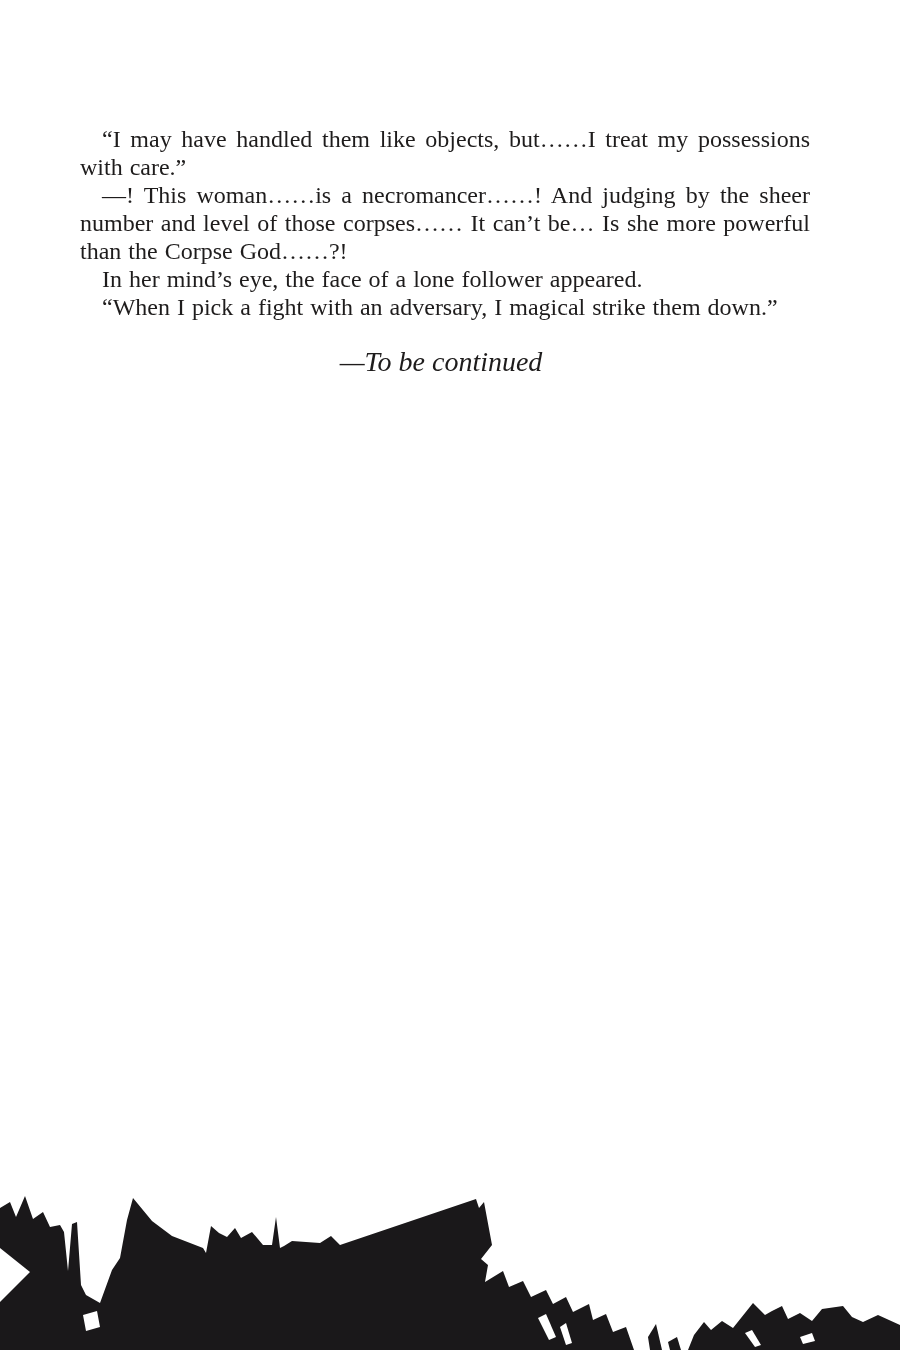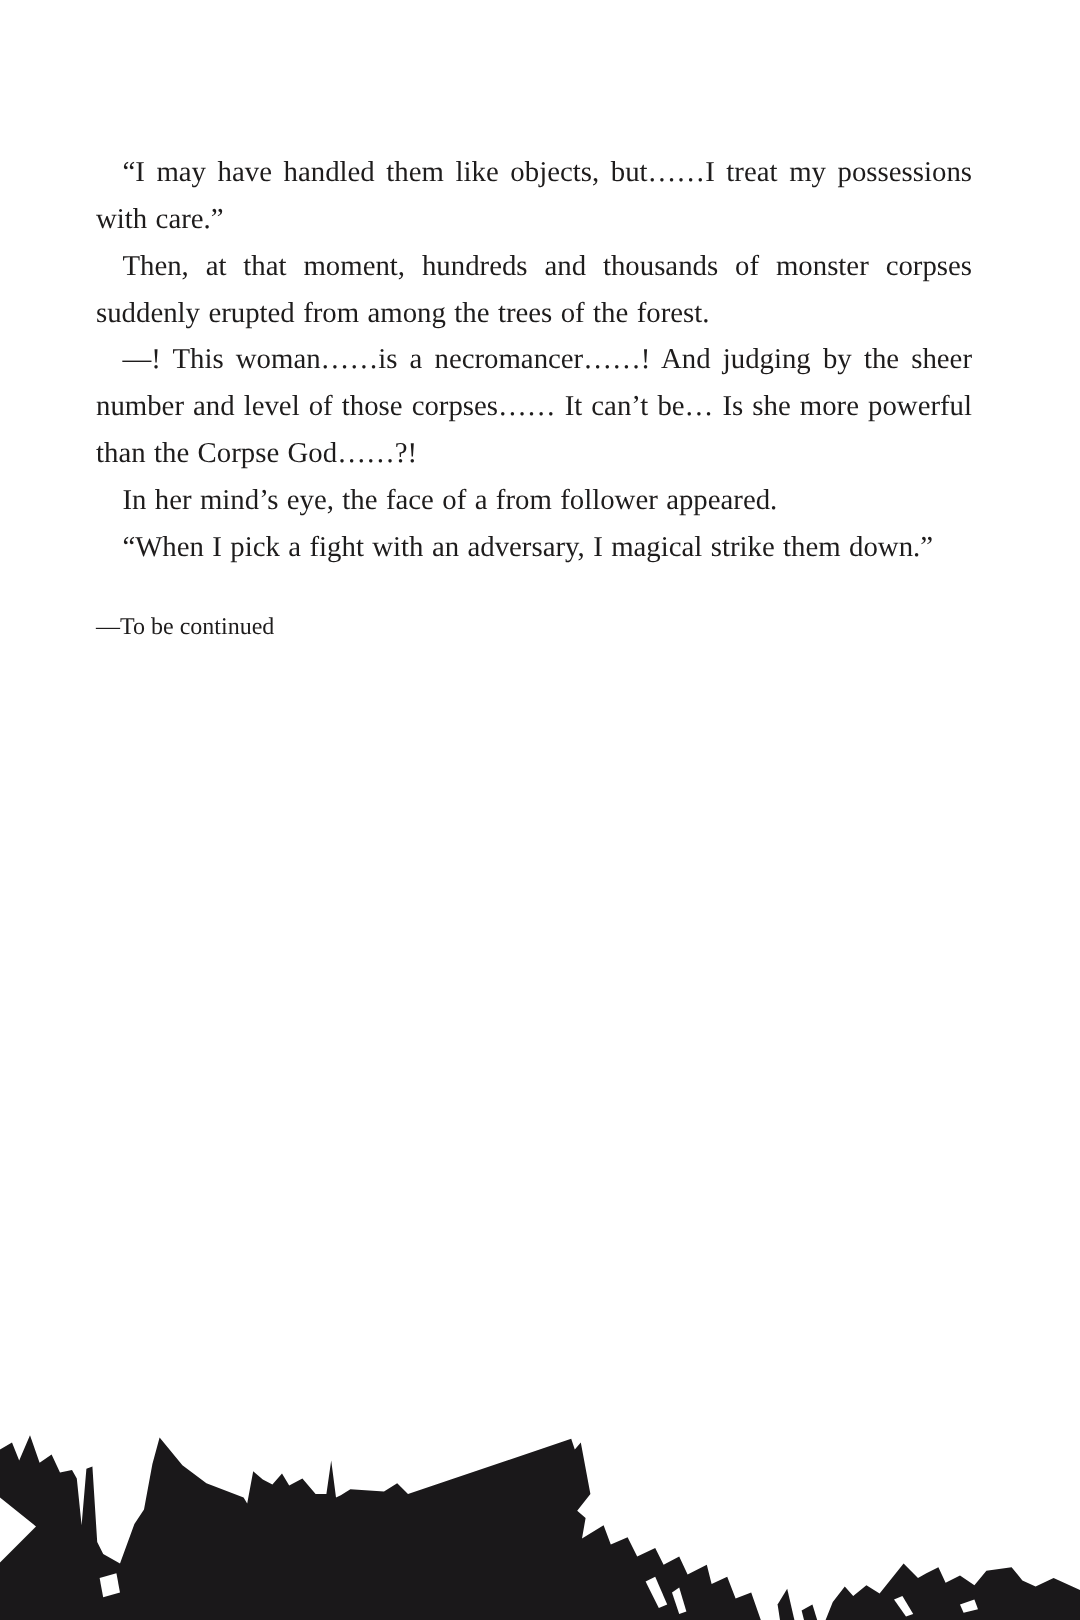--- a/index.html
+++ b/index.html
@@ -18,55 +18,55 @@
     position: absolute;
     inset: 0;
   }
   .text-block {
     position: absolute;
     left: 80px;
     top: 125px;
     width: 730px;
     color: #1e1c1c;
     font-size: 24px;
-    line-height: 39px;
+    line-height: 28px;
   }
   .para {
     margin: 0;
     text-align: justify;
     text-indent: 22px;
     word-spacing: 1px;
   }
   .para.italic {
   }
   .continued {
     margin: 27px 8px 0 0;
-    text-align: left;
-    font-size: 20px;
+    text-align: center;
+    font-style: italic;
+    font-size: 28px;
     color: #1e1c1c;
   }
   .debris {
     position: absolute;
     left: 0;
     top: 1175px;
     width: 900px;
     height: 175px;
     display: block;
   }
 </style>
 </head>
 <body>
 
 <main class="page">
 
   <section class="text-block">
     <p class="para">“I may have handled them like objects, but……I treat my possessions with care.”</p>
-    <p class="para">Then, at that moment, hundreds and thousands of monster corpses suddenly erupted from among the trees of the forest.</p>
     <p class="para italic">—! This woman……is a necromancer……! And judging by the sheer number and level of those corpses…… It can’t be… Is she more powerful than the Corpse God……?!</p>
-    <p class="para">In her mind’s eye, the face of a from follower appeared.</p>
+    <p class="para">In her mind’s eye, the face of a lone follower appeared.</p>
     <p class="para">“When I pick a fight with an adversary, I magical strike them down.”</p>
     <p class="continued">—To be continued</p>
   </section>
 
   <svg class="debris" viewBox="0 0 900 175" preserveAspectRatio="none" xmlns="http://www.w3.org/2000/svg">
     <g fill="#1a181a">
 
       <polygon points="
         0,175 0,127 30,97 0,73 0,33 10,27 16,42 25,21 33,44 43,37 50,52 60,50
         64,57 68,96 72,49 77,47 81,110 86,120 100,128 112,95 120,83 127,45

